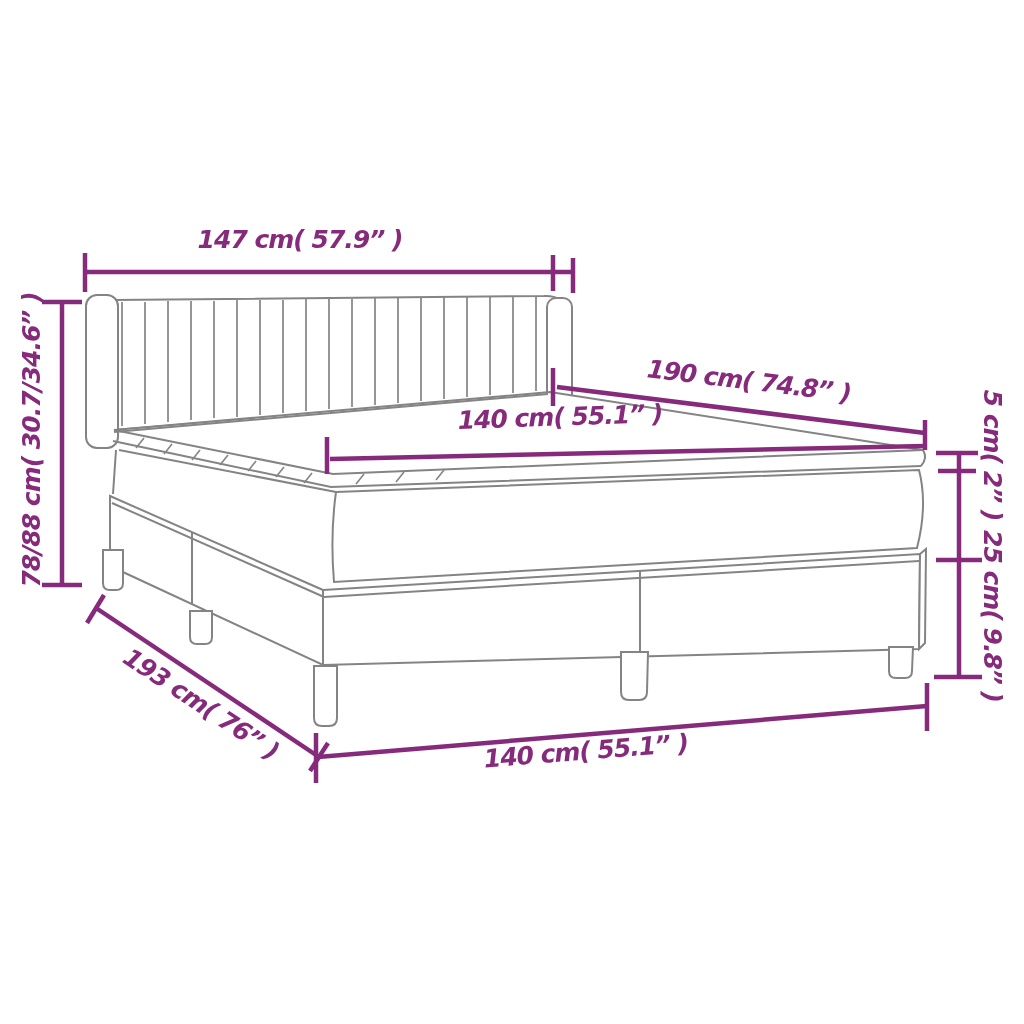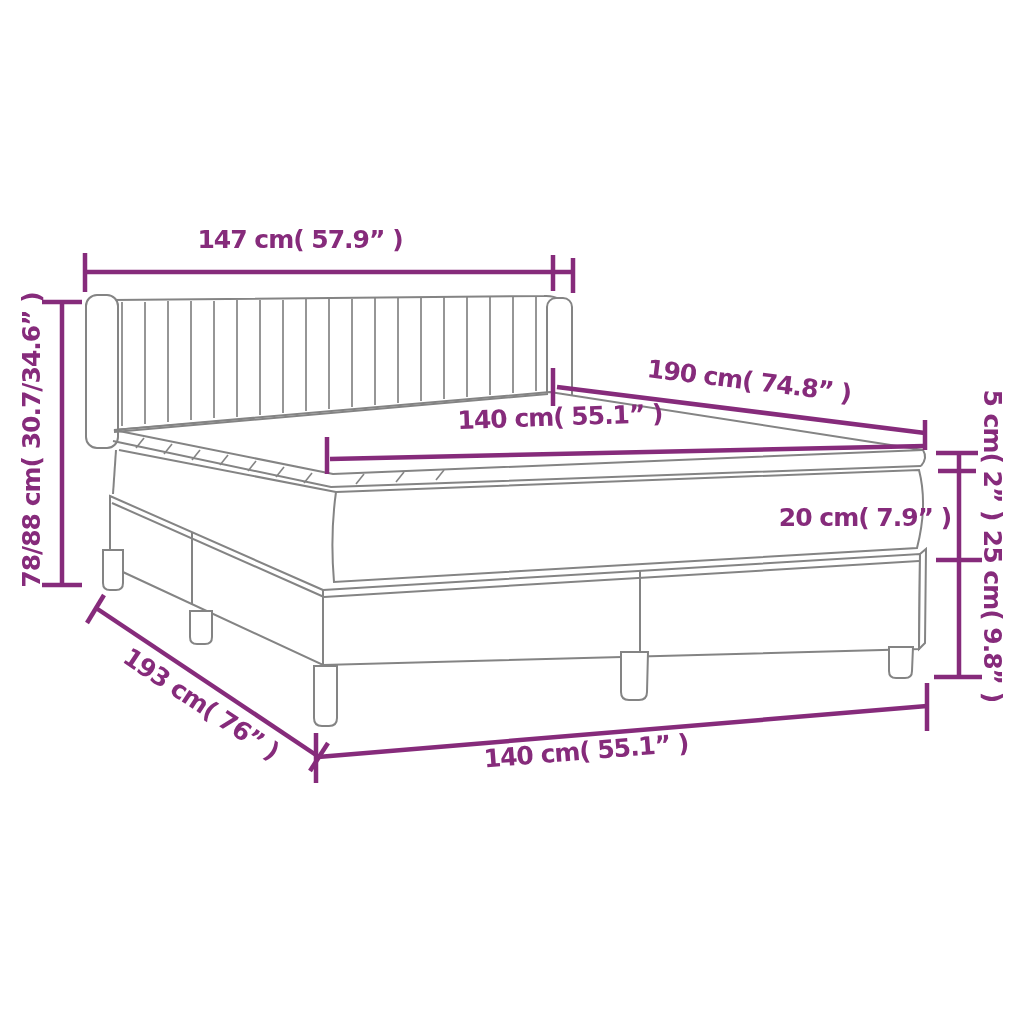--- a/index.html
+++ b/index.html
@@ -1,18 +1,18 @@
 <!DOCTYPE html>
 <html><head>
 <meta charset="utf-8">
 <style>
   html,body{margin:0;padding:0;background:#ffffff;}
   #stage{
     position:relative;width:1024px;height:1024px;background:#ffffff;
-    font-family:"DejaVu Sans","Liberation Sans",sans-serif;overflow:hidden;
+    font-family:"DejaVu Sans","Liberation Sans",sans-serif;overflow:hidden;font-style:italic;
   }
   #stage svg{position:absolute;left:0;top:0;}
   .dim-label{
     position:absolute;
     color:#862B7B;
     font-weight:bold;
     font-size:25px;
     letter-spacing:-1px;
     white-space:nowrap;
     transform:translate(-50%,-50%);
@@ -153,21 +153,20 @@
 
 
   <div class="dim-label" style="left:31px;top:440px;transform:translate(-50%,-50%) rotate(-90deg);">78/88 cm( 30.7/34.6” )</div>
 
   <div class="dim-label" style="left:749px;top:381px;transform:translate(-50%,-50%) rotate(7deg);">190 cm( 74.8” )</div>
 
   <div class="dim-label" style="left:560px;top:417px;transform:translate(-50%,-50%) rotate(-2deg);">140 cm( 55.1” )</div>
 
   <div class="dim-label" style="left:992px;top:455px;transform:translate(-50%,-50%) rotate(90deg);">5 cm( 2” )</div>
 
-  <div class="dim-label" style="left:865px;top:517px;">20 cm( 7.9” )</div>
 
   <div class="dim-label" style="left:992px;top:616px;transform:translate(-50%,-50%) rotate(90deg);">25 cm( 9.8” )</div>
 
   <div class="dim-label" style="left:201px;top:704px;transform:translate(-50%,-50%) rotate(33.5deg);">193 cm( 76” )</div>
 
   <div class="dim-label" style="left:586px;top:751px;transform:translate(-50%,-50%) rotate(-4.5deg);">140 cm( 55.1” )</div>
 
 </div>
 
 </body></html>

